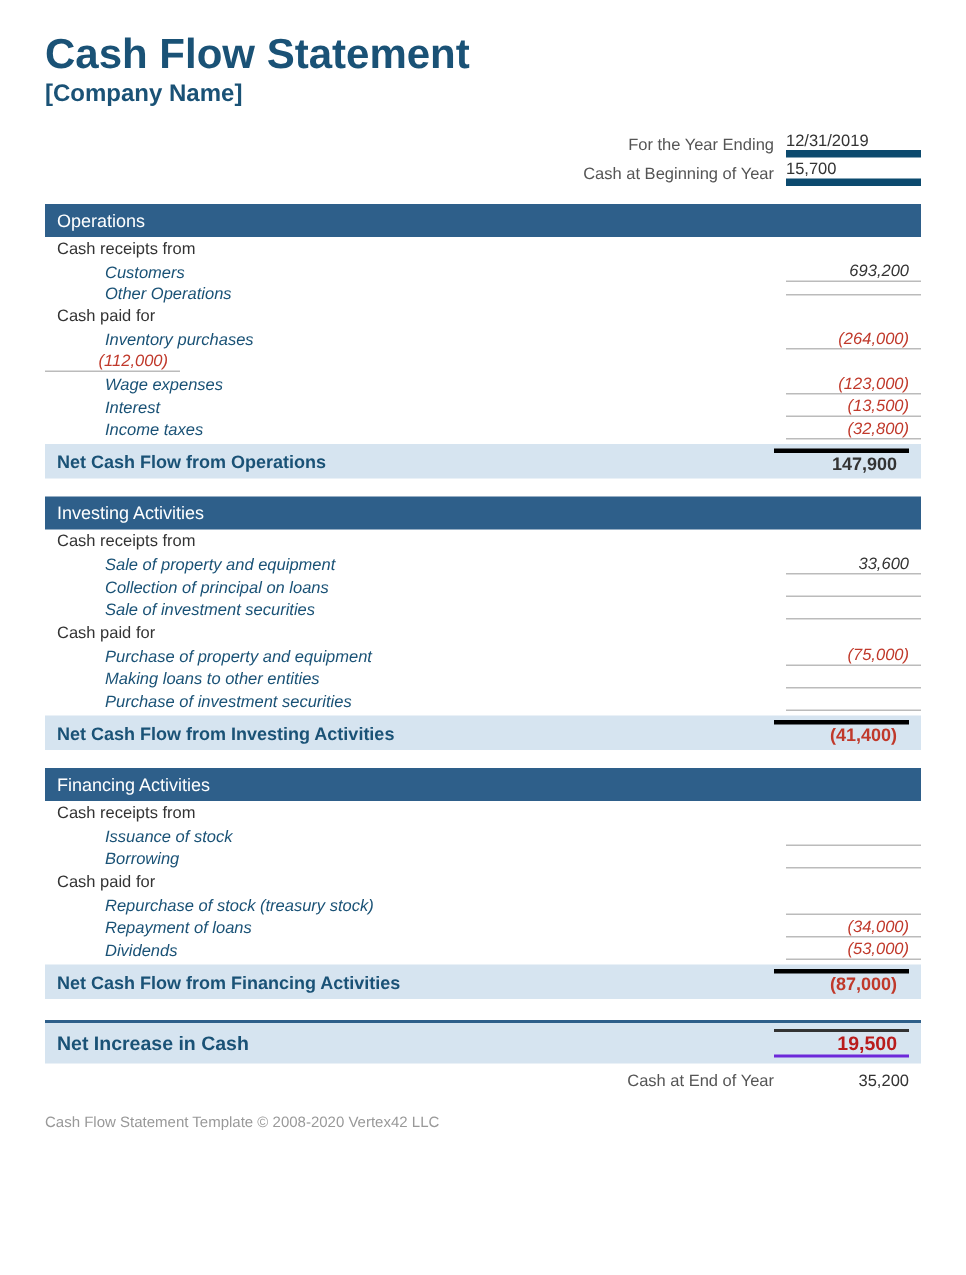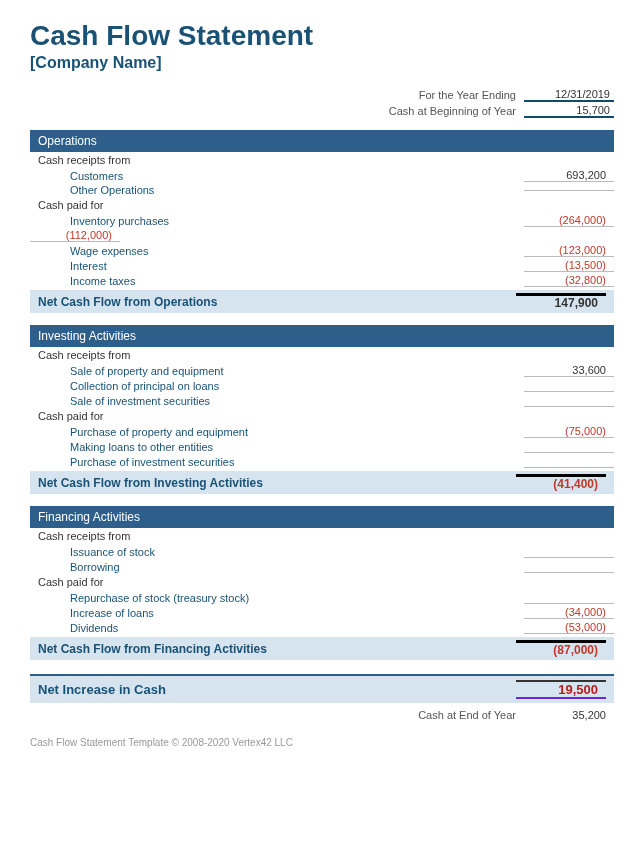--- a/index.html
+++ b/index.html
@@ -37,23 +37,23 @@
 
     .header-label {
       font-size: 11px;
       color: #555;
       text-align: right;
     }
 
     .header-value {
       font-size: 11px;
       color: #333;
-      border-bottom: 2px solid #0c4a6e;
-      min-width: 90px;
-      text-align: right;
+      border-bottom: 5px solid #0c4a6e;
+      min-width: 90px;
+      text-align: left;
       padding-right: 4px;
     }
 
     .section-header {
       background-color: #2e5f8a;
       color: #fff;
       font-weight: normal;
       font-size: 12px;
       padding: 4px 8px;
       margin-top: 12px;
@@ -62,20 +62,21 @@
     .sub-label {
       font-size: 11px;
       color: #333;
       padding: 2px 8px;
     }
 
     .row {
       display: flex;
       align-items: center;
       padding: 1px 0;
+      font-style: italic;
     }
 
     .row-label {
       font-size: 11px;
       color: #1a5276;
       flex: 1;
       padding-left: 40px;
     }
 
     .row-value {
@@ -280,21 +281,21 @@
   <span class="row-value empty">&nbsp;</span>
 </div>
 
 <div class="sub-label">Cash paid for</div>
 
 <div class="row">
   <span class="row-label">Repurchase of stock (treasury stock)</span>
   <span class="row-value empty">&nbsp;</span>
 </div>
 <div class="row">
-  <span class="row-label">Increase of loans</span>
+  <span class="row-label">Repayment of loans</span>
   <span class="row-value red">(34,000)</span>
 </div>
 <div class="row">
   <span class="row-label">Dividends</span>
   <span class="row-value red">(53,000)</span>
 </div>
 
 <div class="net-row">
   <span class="net-label">Net Cash Flow from Financing Activities</span>
   <span class="net-value red">(87,000)</span>

